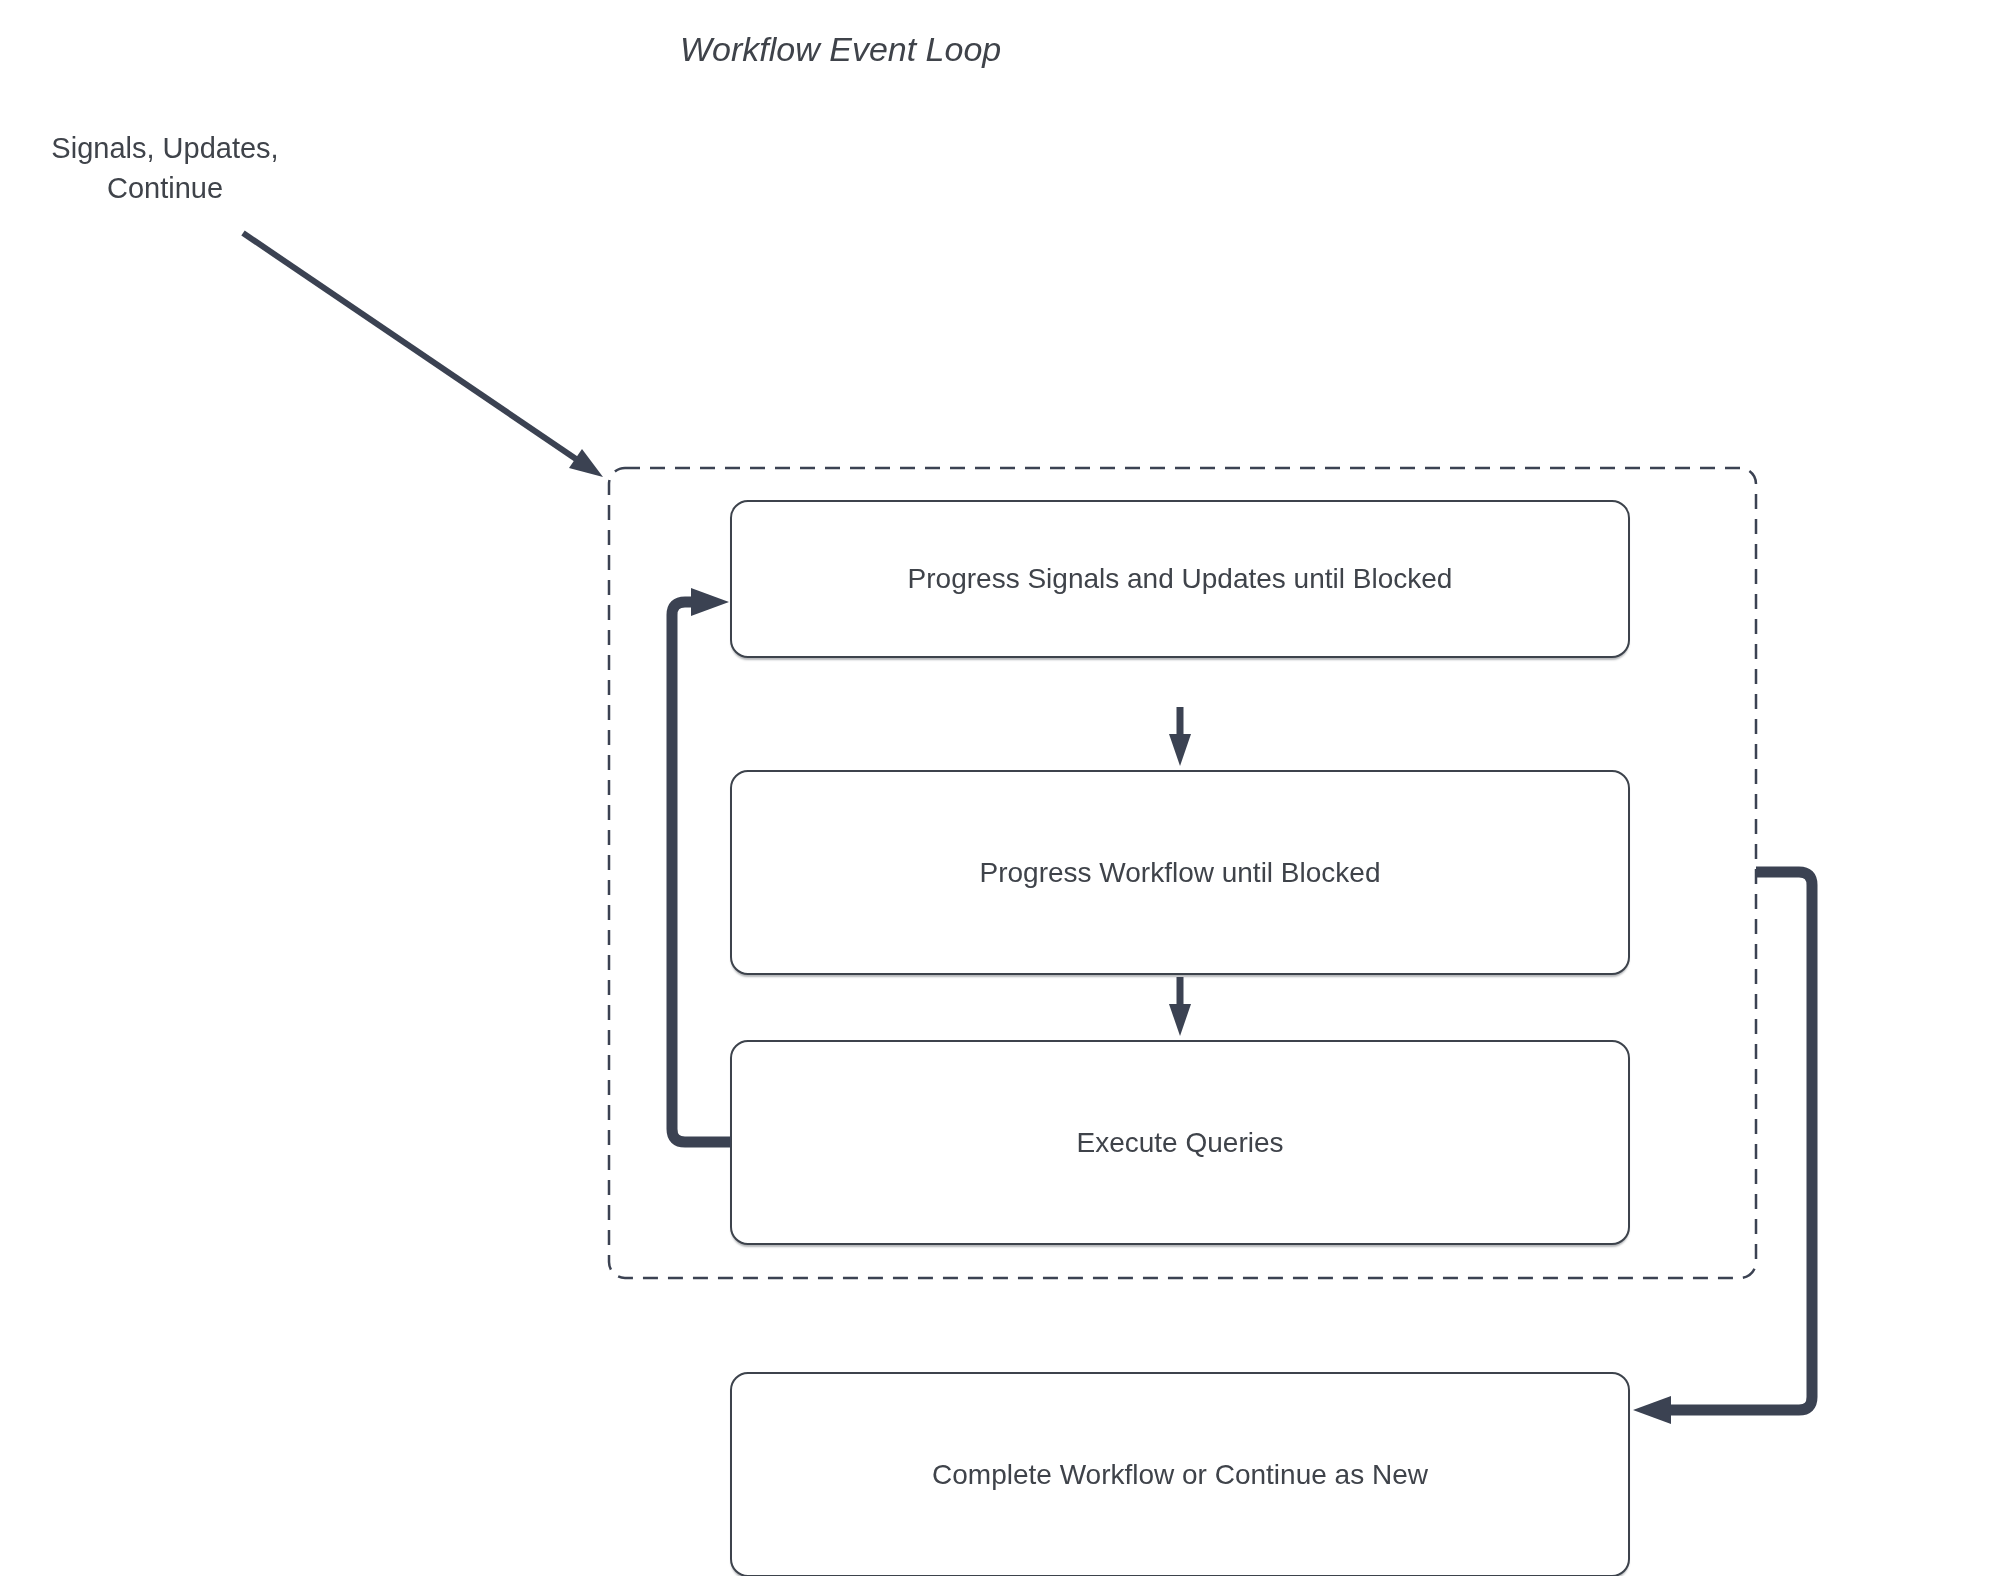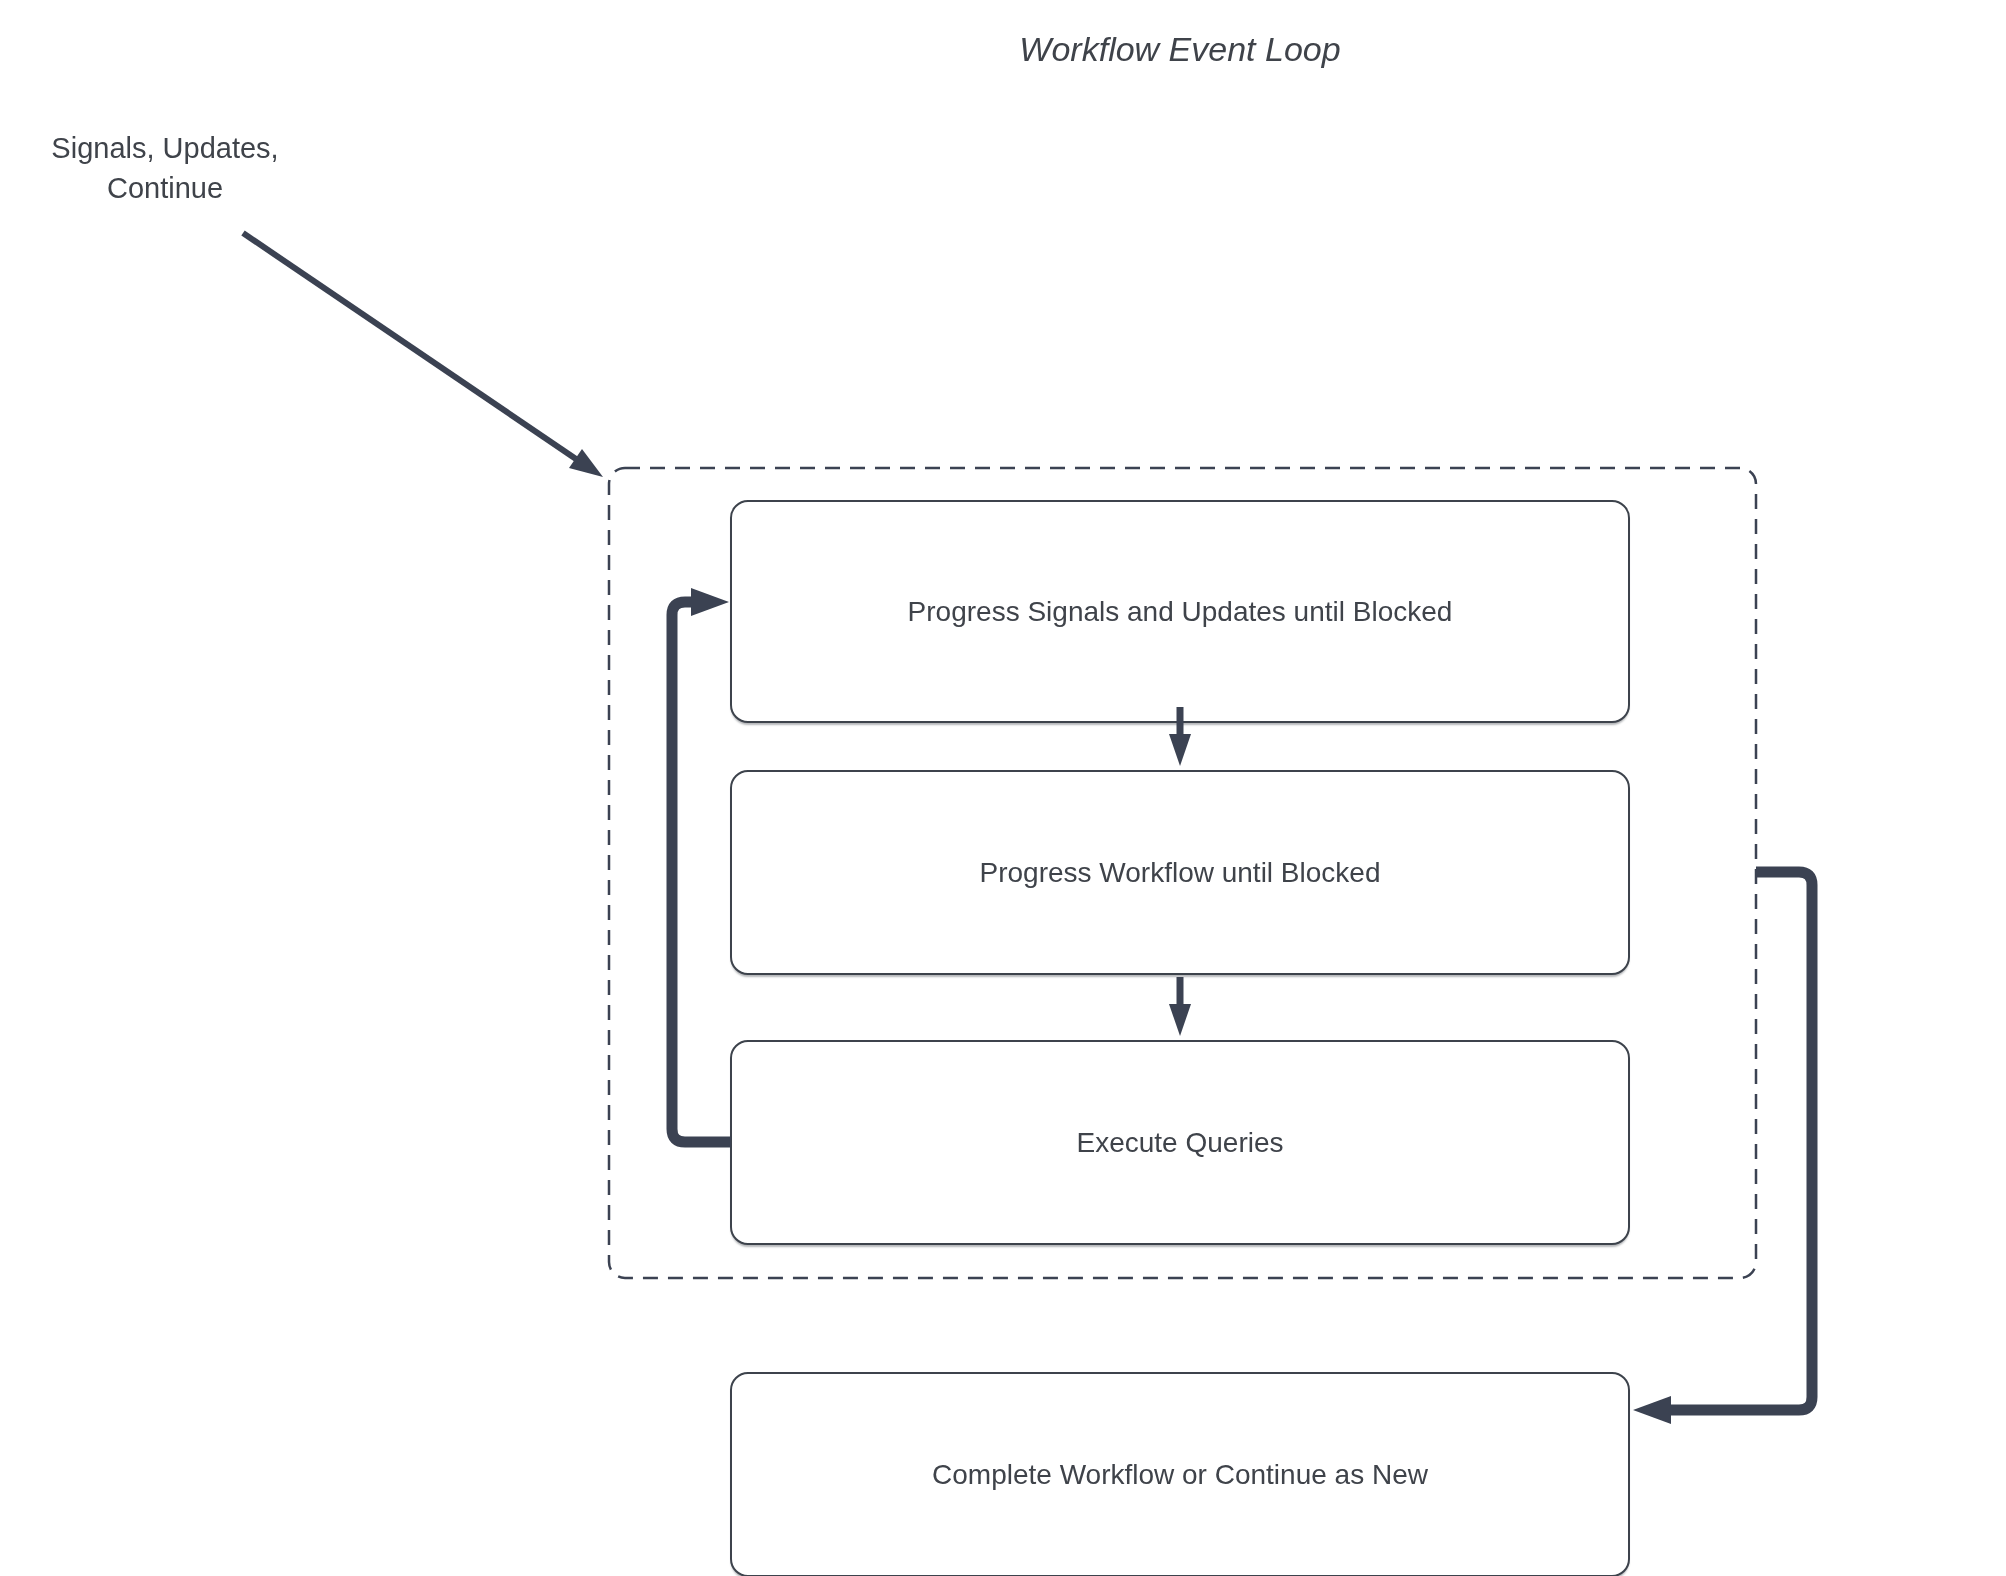--- a/index.html
+++ b/index.html
@@ -14,21 +14,20 @@
     background: #ffffff;
     font-family: "Liberation Sans", sans-serif;
     color: #3f434a;
     overflow: hidden;
   }
   .diagram-title {
     position: absolute;
     left: 680px;
     top: 30px;
     width: 1000px;
-    text-align: center;
     font-size: 34px;
     font-style: italic;
     color: #3f434a;
   }
   .annotation {
     position: absolute;
     left: 20px;
     top: 128px;
     width: 290px;
     text-align: center;
@@ -47,21 +46,21 @@
     display: flex;
     align-items: center;
     justify-content: center;
     text-align: center;
     font-size: 28px;
     color: #3f434a;
     box-shadow: 0 3px 2px -1px rgba(40, 45, 55, 0.35);
     z-index: 2;
   }
   .node-initialize        { top: 228px;  height: 212px; }
-  .node-progress-signals  { top: 500px;  height: 223px; }
+  .node-progress-signals  { top: 500px;  height: 158px; }
   .node-progress-workflow { top: 770px;  height: 205px; }
   .node-execute-queries   { top: 1040px; height: 205px; }
   .node-complete          { top: 1372px; height: 205px; }
   .connector-layer {
     position: absolute;
     left: 0;
     top: 0;
     width: 2006px;
     height: 1576px;
     z-index: 5;

